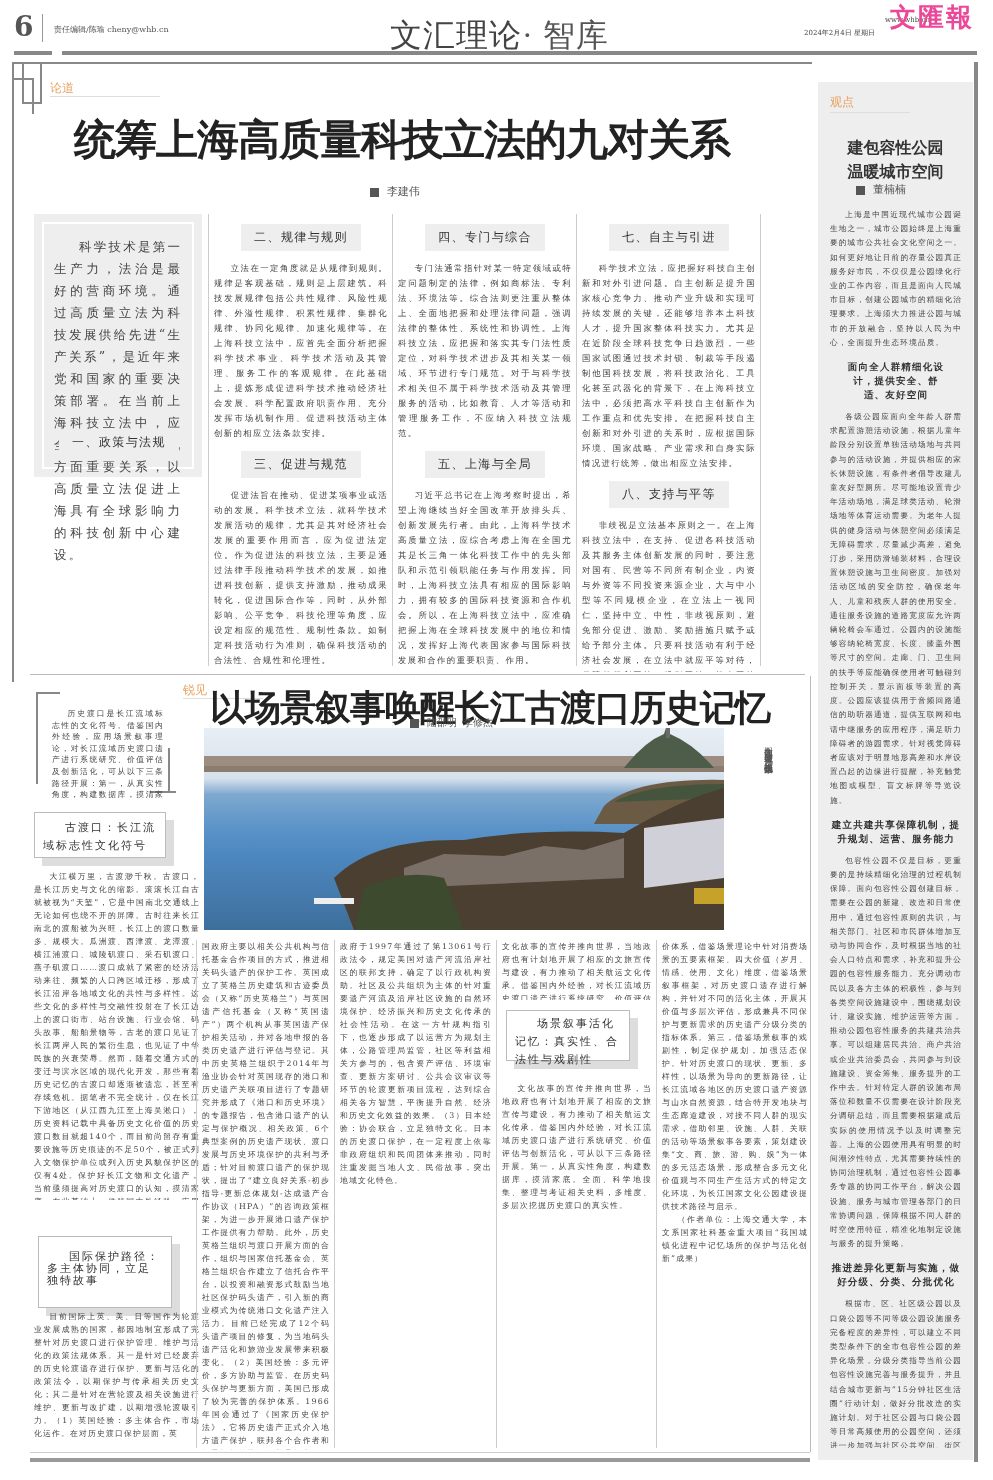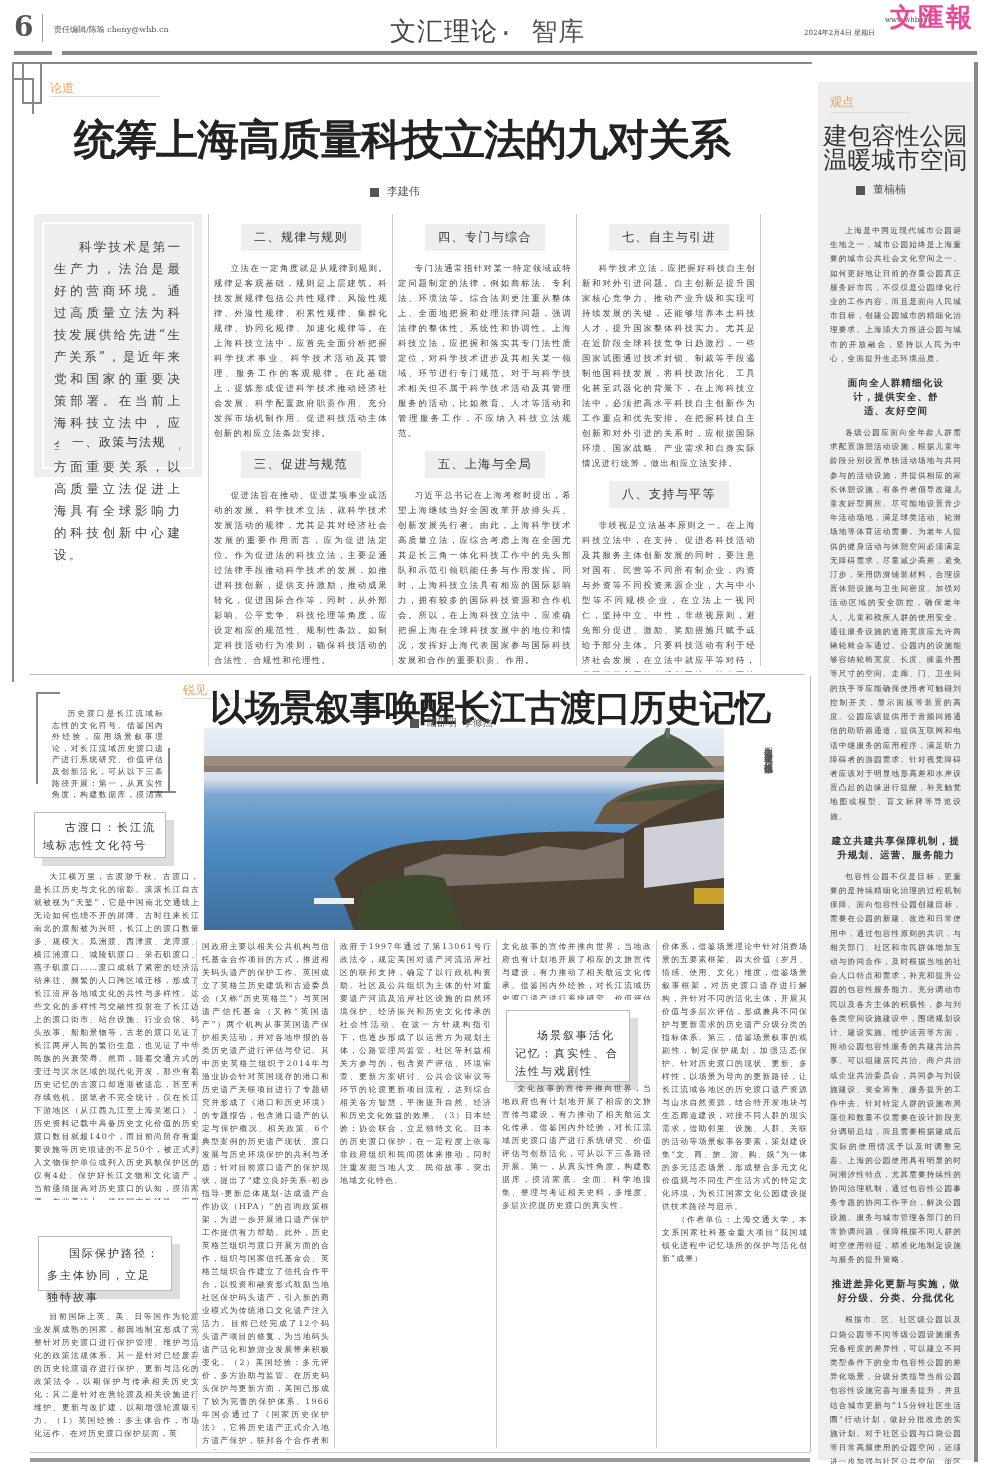--- a/index.html
+++ b/index.html
@@ -1,21 +1,21 @@
 <!DOCTYPE html>
 <html><head>
 <meta charset="utf-8">
 <style>
 *{box-sizing:border-box;margin:0;padding:0}
 body{width:993px;height:1480px;background:#fff;font-family:"DejaVu Serif",serif;color:#333;position:relative;overflow:hidden}
 .hdr{position:absolute;top:0;left:0;width:993px;height:56px}
 .pgno{position:absolute;left:14px;top:10px;font-size:28px;font-family:"DejaVu Serif",serif;color:#555;font-weight:bold}
 .pgsep{position:absolute;left:42px;top:14px;width:1px;height:28px;background:#999}
 .editor{position:absolute;left:54px;top:24px;font-size:8px;color:#555}
-.section{position:absolute;left:390px;top:14px;font-size:26px;font-family:Liberation Mono, monospace;color:#444;letter-spacing:1px}
+.section{position:absolute;left:390px;top:14px;font-size:32px;font-family:Liberation Serif, serif;color:#444;letter-spacing:1px}
 .section .sub{color:#555}
 .site{position:absolute;left:835px;top:16px;font-size:7px;color:#444;text-align:right;width:95px}
 .date{position:absolute;left:800px;top:26px;font-size:7px;color:#444;width:130px;text-align:right}
 .logo{position:absolute;left:890px;top:0;font-size:26px;color:#ec4899;font-weight:bold;font-family:Liberation Mono, monospace;letter-spacing:2px}
 .hrule{position:absolute;top:51px;height:4px;background:#888}
 .frame1{position:absolute;left:12px;top:62px;width:800px;height:620px;border-top:2px solid #888;border-left:2px solid #888}
 .deco{position:absolute;border:2px solid #888}
 .tag{position:absolute;font-size:12px;color:#e8a060;font-family:"DejaVu Sans",sans-serif}
 .tagline{position:absolute;height:1px;background:#ddd}
 .h1{position:absolute;font-family:"DejaVu Sans",sans-serif;font-weight:bold;color:#222;white-space:nowrap}
@@ -93,26 +93,26 @@
   <p>非歧视是立法基本原则之一。在上海科技立法中，在支持、促进各科技活动及其服务主体创新发展的同时，要注意对国有、民营等不同所有制企业，内资与外资等不同投资来源企业，大与中小型等不同规模企业，在立法上一视同仁，坚持中立、中性，非歧视原则，避免部分促进、激励、奖励措施只赋予或给予部分主体。只要科技活动有利于经济社会发展，在立法中就应平等对待，保障其权利平等、规则平等、机会平等和竞争平等。</p>
 </div>
 <div class="vrule" style="left:760px;top:214px;height:452px"></div>
 
 <div class="col" style="left:766px;top:214px;width:0;height:0"></div>
 
 <div class="rframe"></div>
 <div class="rightbox">
   <div class="tag" style="left:12px;top:12px">观点</div>
   <div class="tagline" style="left:12px;top:30px;width:80px"></div>
-  <div class="rhead" style="position:absolute;left:0;top:42px;width:155px;font-size:24px;line-height:24px;font-weight:normal">
+  <div class="rhead" style="position:absolute;left:0;top:54px;width:155px;font-size:16px;line-height:24px;font-weight:bold">
     <div>建包容性公园</div>
     <div>温暖城市空间</div>
   </div>
   <div class="byline" style="left:38px;top:100px"><span class="sq"></span><span>董楠楠</span></div>
-  <div class="col" style="left:12px;top:142px;width:132px;height:1240px;font-size:7.6px;line-height:14.2px;letter-spacing:1.2px">
+  <div class="col" style="left:12px;top:126px;width:132px;height:1240px;font-size:7.6px;line-height:14.2px;letter-spacing:1.2px">
     <p>上海是中国近现代城市公园诞生地之一，城市公园始终是上海重要的城市公共社会文化空间之一。如何更好地让日前的存量公园真正服务好市民，不仅仅是公园绿化行业的工作内容，而且是面向人民城市目标，创建公园城市的精细化治理要求。上海须大力推进公园与城市的开放融合，坚持以人民为中心，全面提升生态环境品质。</p>
     <div class="rhead" style="font-size:9.5px;line-height:14px;margin:10px 13px 8px">面向全人群精细化设计，提供安全、舒适、友好空间</div>
     <p>各级公园应面向全年龄人群需求配置游憩活动设施，根据儿童年龄段分别设置单独活动场地与共同参与的活动设施，并提供相应的家长休憩设施，有条件者倡导改建儿童友好型厕所。尽可能地设置青少年活动场地，满足球类活动、轮滑场地等体育运动需要。为老年人提供的健身活动与休憩空间必须满足无障碍需求，尽量减少高差，避免汀步，采用防滑铺装材料，合理设置休憩设施与卫生间密度。加强对活动区域的安全防控，确保老年人、儿童和残疾人群的使用安全。通往服务设施的道路宽度应允许两辆轮椅会车通过。公园内的设施能够容纳轮椅宽度、长度、膝盖外围等尺寸的空间。走廊、门、卫生间的扶手等应能确保使用者可触碰到控制开关，显示面板等装置的高度。公园应该提供用于音频回路通信的助听器通道，提供互联网和电话中继服务的应用程序，满足听力障碍者的游园需求。针对视觉障碍者应该对于明显地形高差和水岸设置凸起的边缘进行提醒，补充触觉地图或模型、盲文标牌等导览设施。</p>
     <div class="rhead" style="font-size:9.5px;line-height:14px;margin:10px 0 8px">建立共建共享保障机制，提升规划、运营、服务能力</div>
     <p>包容性公园不仅是目标，更重要的是持续精细化治理的过程机制保障。面向包容性公园创建目标，需要在公园的新建、改造和日常使用中，通过包容性原则的共识，与相关部门、社区和市民群体增加互动与协同合作，及时根据当地的社会人口特点和需求，补充和提升公园的包容性服务能力。充分调动市民以及各方主体的积极性，参与到各类空间设施建设中，围绕规划设计、建设实施、维护运营等方面，推动公园包容性服务的共建共治共享。可以组建居民共治、商户共治或企业共治委员会，共同参与到设施建设、资金筹集、服务提升的工作中去。针对特定人群的设施布局落位和数量不仅需要在设计阶段充分调研总结，而且需要根据建成后实际的使用情况予以及时调整完善。上海的公园使用具有明显的时间潮汐性特点，尤其需要持续性的协同治理机制，通过包容性公园事务专题的协同工作平台，解决公园设施、服务与城市管理各部门的日常协调问题，保障根据不同人群的时空使用特征，精准化地制定设施与服务的提升策略。</p>
     <div class="rhead" style="font-size:9.5px;line-height:14px;margin:10px 0 8px">推进差异化更新与实施，做好分级、分类、分批优化</div>
     <p>根据市、区、社区级公园以及口袋公园等不同等级公园设施服务完备程度的差异性，可以建立不同类型条件下的全市包容性公园的差异化场景，分级分类指导当前公园包容性设施完善与服务提升，并且结合城市更新与“15分钟社区生活圈”行动计划，做好分批改造的实施计划。对于社区公园与口袋公园等日常高频使用的公园空间，还须进一步加强与社区公共空间、街区与公园设施包容性设计的一体化水平，综合提高面向市民的服务能力。相较口袋公园而言，大型城市公园或郊野公园往往由于公共交通服务中包容性的不足，如在公共交通换乘过程中通用性设计衔接较弱，影响了使用人群的全面性，因此亟待加强公共交通部门与公园管理部门的协同合作，可以借鉴韩国首尔公园等案例，提供收费优惠的无障碍停车场，实现良好的无障碍公共汽车和轨道交通与公园设施的连接。在口袋公园设计中，建议有条件的情况下，从特定人群的健康疗愈功能出发，参考日本静冈古田公园案例，设置感官花园，提供人们通过触觉和嗅觉来体验公园的可能性，从而增强公园的健康疗愈功能。</p>
 
   </div>
 </div>
@@ -151,41 +151,41 @@
 <div class="caption"><span>图为镇江西津渡与城市风光</span>&nbsp;<span style="font-weight:bold">视觉中国</span></div>
 
 <div class="pbox" style="left:34px;top:812px;width:132px;height:46px;font-size:11px;line-height:18px;padding:6px 8px">
   <p>古渡口：长江流域标志性文化符号</p>
 </div>
 
 <div class="col" style="left:34px;top:870px;width:166px;height:330px;font-size:7.8px;line-height:13px;letter-spacing:1.2px">
   <p>大江横万里，古渡渺千秋。古渡口，是长江历史与文化的缩影。滚滚长江自古就被视为“天堑”，它是中国南北交通线上无论如何也绕不开的屏障。古时往来长江南北的渡船被为兴旺，长江上的渡口数量多、规模大。瓜洲渡、西津渡、龙潭渡、横江浦渡口、城陵矶渡口、采石矶渡口、燕子矶渡口……渡口成就了紧密的经济活动来往、频繁的人口跨区域迁移，形成了长江沿岸各地域文化的共性与多样性。这些文化的多样性与交融性投射在了长江边上的渡口街市、站台设施、行业会馆、码头故事、船舶景物等，古老的渡口见证了长江两岸人民的繁衍生息，也见证了中华民族的兴衰荣辱。然而，随着交通方式的变迁与滨水区域的现代化开发，那些有着历史记忆的古渡口却逐渐被遗忘，甚至有存续危机。据笔者不完全统计，仅在长江下游地区（从江西九江至上海吴淞口），历史资料记载中具备历史文化价值的历史渡口数目就超140个，而目前尚留存有重要设施等历史痕迹的不足50个，被正式列入文物保护单位或列入历史风貌保护区的仅有4处。保护好长江文物和文化遗产，当前亟须提高对历史渡口的认知，摸清家底，在此基础上，借鉴国内外经验，应用场景叙事理论，制定保护规划。</p>
 </div>
 
-<div class="pbox" style="left:38px;top:1236px;width:134px;height:55px;font-size:11px;line-height:22px;padding:6px 8px">
+<div class="pbox" style="left:38px;top:1236px;width:134px;height:72px;font-size:11px;line-height:12px;padding:14px 8px">
   <p>国际保护路径：多主体协同，立足独特故事</p>
 </div>
 
 <div class="col" style="left:34px;top:1310px;width:166px;height:140px;font-size:7.8px;line-height:13px;letter-spacing:1.2px">
   <p>目前国际上英、美、日等国作为轮渡业发展成熟的国家，都因地制宜形成了完整针对历史渡口进行保护管理、维护与活化的政策法规体系。其一是针对已经废弃的历史轮渡遗存进行保护、更新与活化的政策法令，以期保护与传承相关历史文化；其二是针对在营轮渡及相关设施进行维护、更新与改扩建，以期增强轮渡吸引力。（1）英国经验：多主体合作，市场化运作。在对历史渡口保护层面，英</p>
 </div>
 
 <div class="vrule" style="left:196px;top:940px;height:508px"></div>
 <div class="col" style="left:202px;top:940px;width:128px;height:510px;font-size:7.8px;line-height:13px;letter-spacing:1.2px">
   <p class="noind">国政府主要以相关公共机构与信托基金合作项目的方式，推进相关码头遗产的保护工作。英国成立了英格兰历史建筑和古迹委员会（又称“历史英格兰”）与英国遗产信托基金（又称“英国遗产”）两个机构从事英国遗产保护相关活动，并对各地申报的各类历史遗产进行评估与登记。其中历史英格兰组织于2014年与渔业协会针对英国现存的港口和历史遗产关联项目进行了专题研究并形成了《港口和历史环境》的专题报告，包含港口遗产的认定与保护概况、相关政策、6个典型案例的历史遗产现状、渡口发展与历史环境保护的共利与矛盾；针对目前渡口遗产的保护现状，提出了“建立良好关系-初步指导-更新总体规划-达成遗产合作协议（HPA）”的咨询政策框架，为进一步开展港口遗产保护工作提供有力帮助。此外，历史英格兰组织与渡口开展方面的合作，组织与国家信托基金会、英格兰组织合作建立了信托合作平台，以投资和融资形式鼓励当地社区保护码头遗产，引入新的商业模式为传统港口文化遗产注入活力。目前已经完成了12个码头遗产项目的修复，为当地码头遗产活化和旅游业发展带来积极变化。（2）美国经验：多元评价，多方协助与监管。在历史码头保护与更新方面，美国已形成了较为完善的保护体系。1966年国会通过了《国家历史保护法》，它将历史遗产正式介入地方遗产保护，联邦各个合作者和领导机构的协调，并且规定了历史保护咨询委员会这一机构，负责审查和对遗产保护开发项目进行审查，在可能影响历史遗产的项目实施之前对其进行协商。</p>
 </div>
 <div class="vrule" style="left:334px;top:940px;height:508px"></div>
 <div class="col" style="left:340px;top:940px;width:152px;height:510px;font-size:7.8px;line-height:13px;letter-spacing:1.2px">
   <p class="noind">政府于1997年通过了第13061号行政法令，规定美国对遗产河流沿岸社区的联邦支持，确定了以行政机构资助。社区及公共组织为主体的针对重要遗产河流及沿岸社区设施的自然环境保护、经济振兴和历史文化传承的社会性活动。在这一方针规构指引下，也逐步形成了以运营方为规划主体，公路管理局监管，社区等利益相关方参与的，包含资产评估、环境审查、更新方案研讨、公共会议审议等环节的轮渡更新项目流程，达到综合相关各方智慧，平衡提升自然、经济和历史文化效益的效果。（3）日本经验：协会联合，立足独特文化。日本的历史渡口保护，在一定程度上依靠非政府组织和民间团体来推动，同时注重发掘当地人文、民俗故事，突出地域文化特色。</p>
 </div>
 <div class="vrule" style="left:496px;top:940px;height:508px"></div>
 <div class="col" style="left:502px;top:940px;width:150px;height:60px;font-size:7.8px;line-height:13px;letter-spacing:1.2px">
   <p class="noind">文化故事的宣传并推向世界，当地政府也有计划地开展了相应的文旅宣传与建设，有力推动了相关航运文化传承。借鉴国内外经验，对长江流域历史渡口遗产进行系统研究、价值评估与创新活化，可从以下三条路径开展。第一，从真实性角度，构建数据库，摸清家底。全面、科学地搜集、整理与考证相关史料，多维度、多层次挖掘历史渡口的真实性。</p>
 </div>
-<div class="pbox" style="left:506px;top:1010px;width:124px;height:72px;font-size:11px;line-height:18px;padding:16px 8px">
+<div class="pbox" style="left:506px;top:1010px;width:124px;height:51px;font-size:11px;line-height:18px;padding:4px 8px">
   <p>场景叙事活化记忆：真实性、合法性与戏剧性</p>
 </div>
 <div class="col" style="left:502px;top:1082px;width:150px;height:368px;font-size:7.8px;line-height:13px;letter-spacing:1.2px">
   <p>文化故事的宣传并推向世界，当地政府也有计划地开展了相应的文旅宣传与建设，有力推动了相关航运文化传承。借鉴国内外经验，对长江流域历史渡口遗产进行系统研究、价值评估与创新活化，可从以下三条路径开展。第一，从真实性角度，构建数据库，摸清家底。全面、科学地搜集、整理与考证相关史料，多维度、多层次挖掘历史渡口的真实性。</p>
 </div>
 <div class="vrule" style="left:656px;top:940px;height:508px"></div>
 <div class="col" style="left:662px;top:940px;width:146px;height:510px;font-size:7.8px;line-height:13px;letter-spacing:1.2px">
   <p class="noind">价体系，借鉴场景理论中针对消费场景的五要素框架、四大价值（岁月、情感、使用、文化）维度，借鉴场景叙事框架，对历史渡口遗存进行解构，并针对不同的活化主体，开展其价值与多层次评估，形成兼具不同保护与更新需求的历史遗产分级分类的指标体系。第三，借鉴场景叙事的戏剧性，制定保护规划，加强活态保护。针对历史渡口的现状、更新、多样性，以场景为导向的更新路径，让长江流域各地区的历史渡口遗产资源与山水自然资源，结合特开发地块与生态廊道建设，对接不同人群的现实需求，借助邻里、设施、人群、关联的活动等场景叙事各要素，策划建设集“文、商、旅、游、购、娱”为一体的多元活态场景，形成整合多元文化价值观与不同生产生活方式的特定文化环境，为长江国家文化公园建设提供技术路径与启示。</p>
   <p>（作者单位：上海交通大学，本文系国家社科基金重大项目“我国城镇化进程中记忆场所的保护与活化创新”成果）</p>
 </div>

